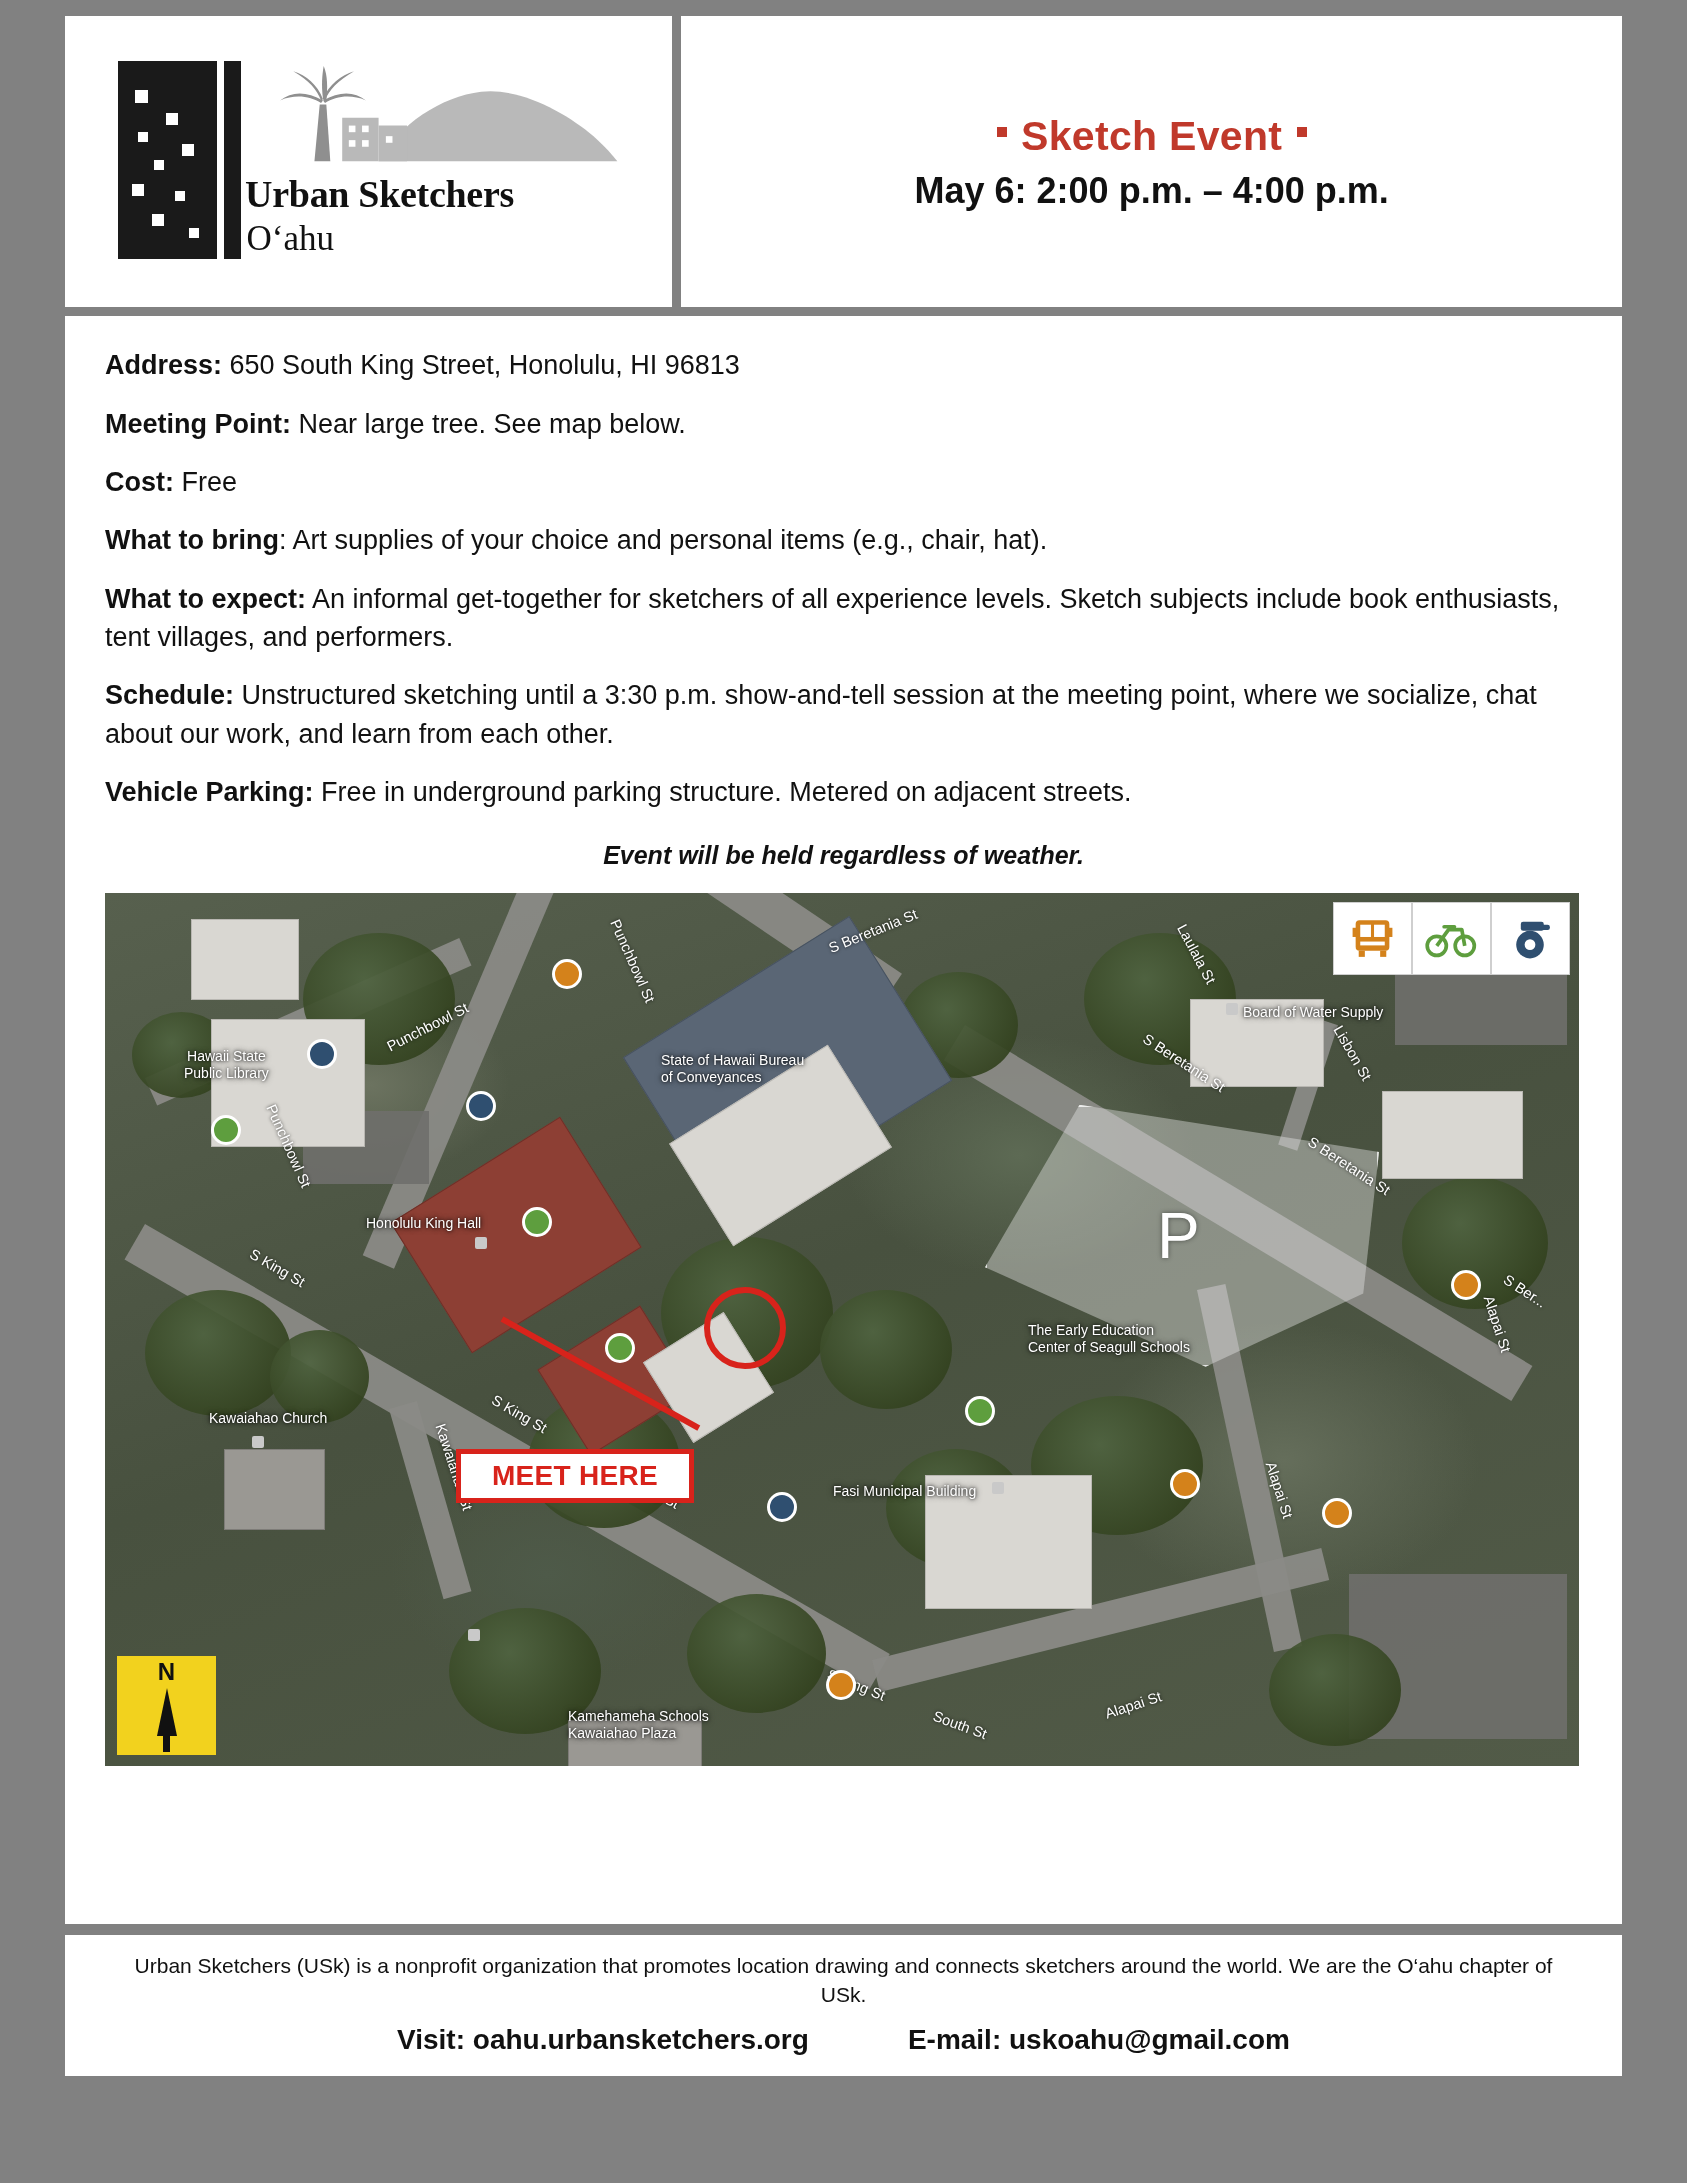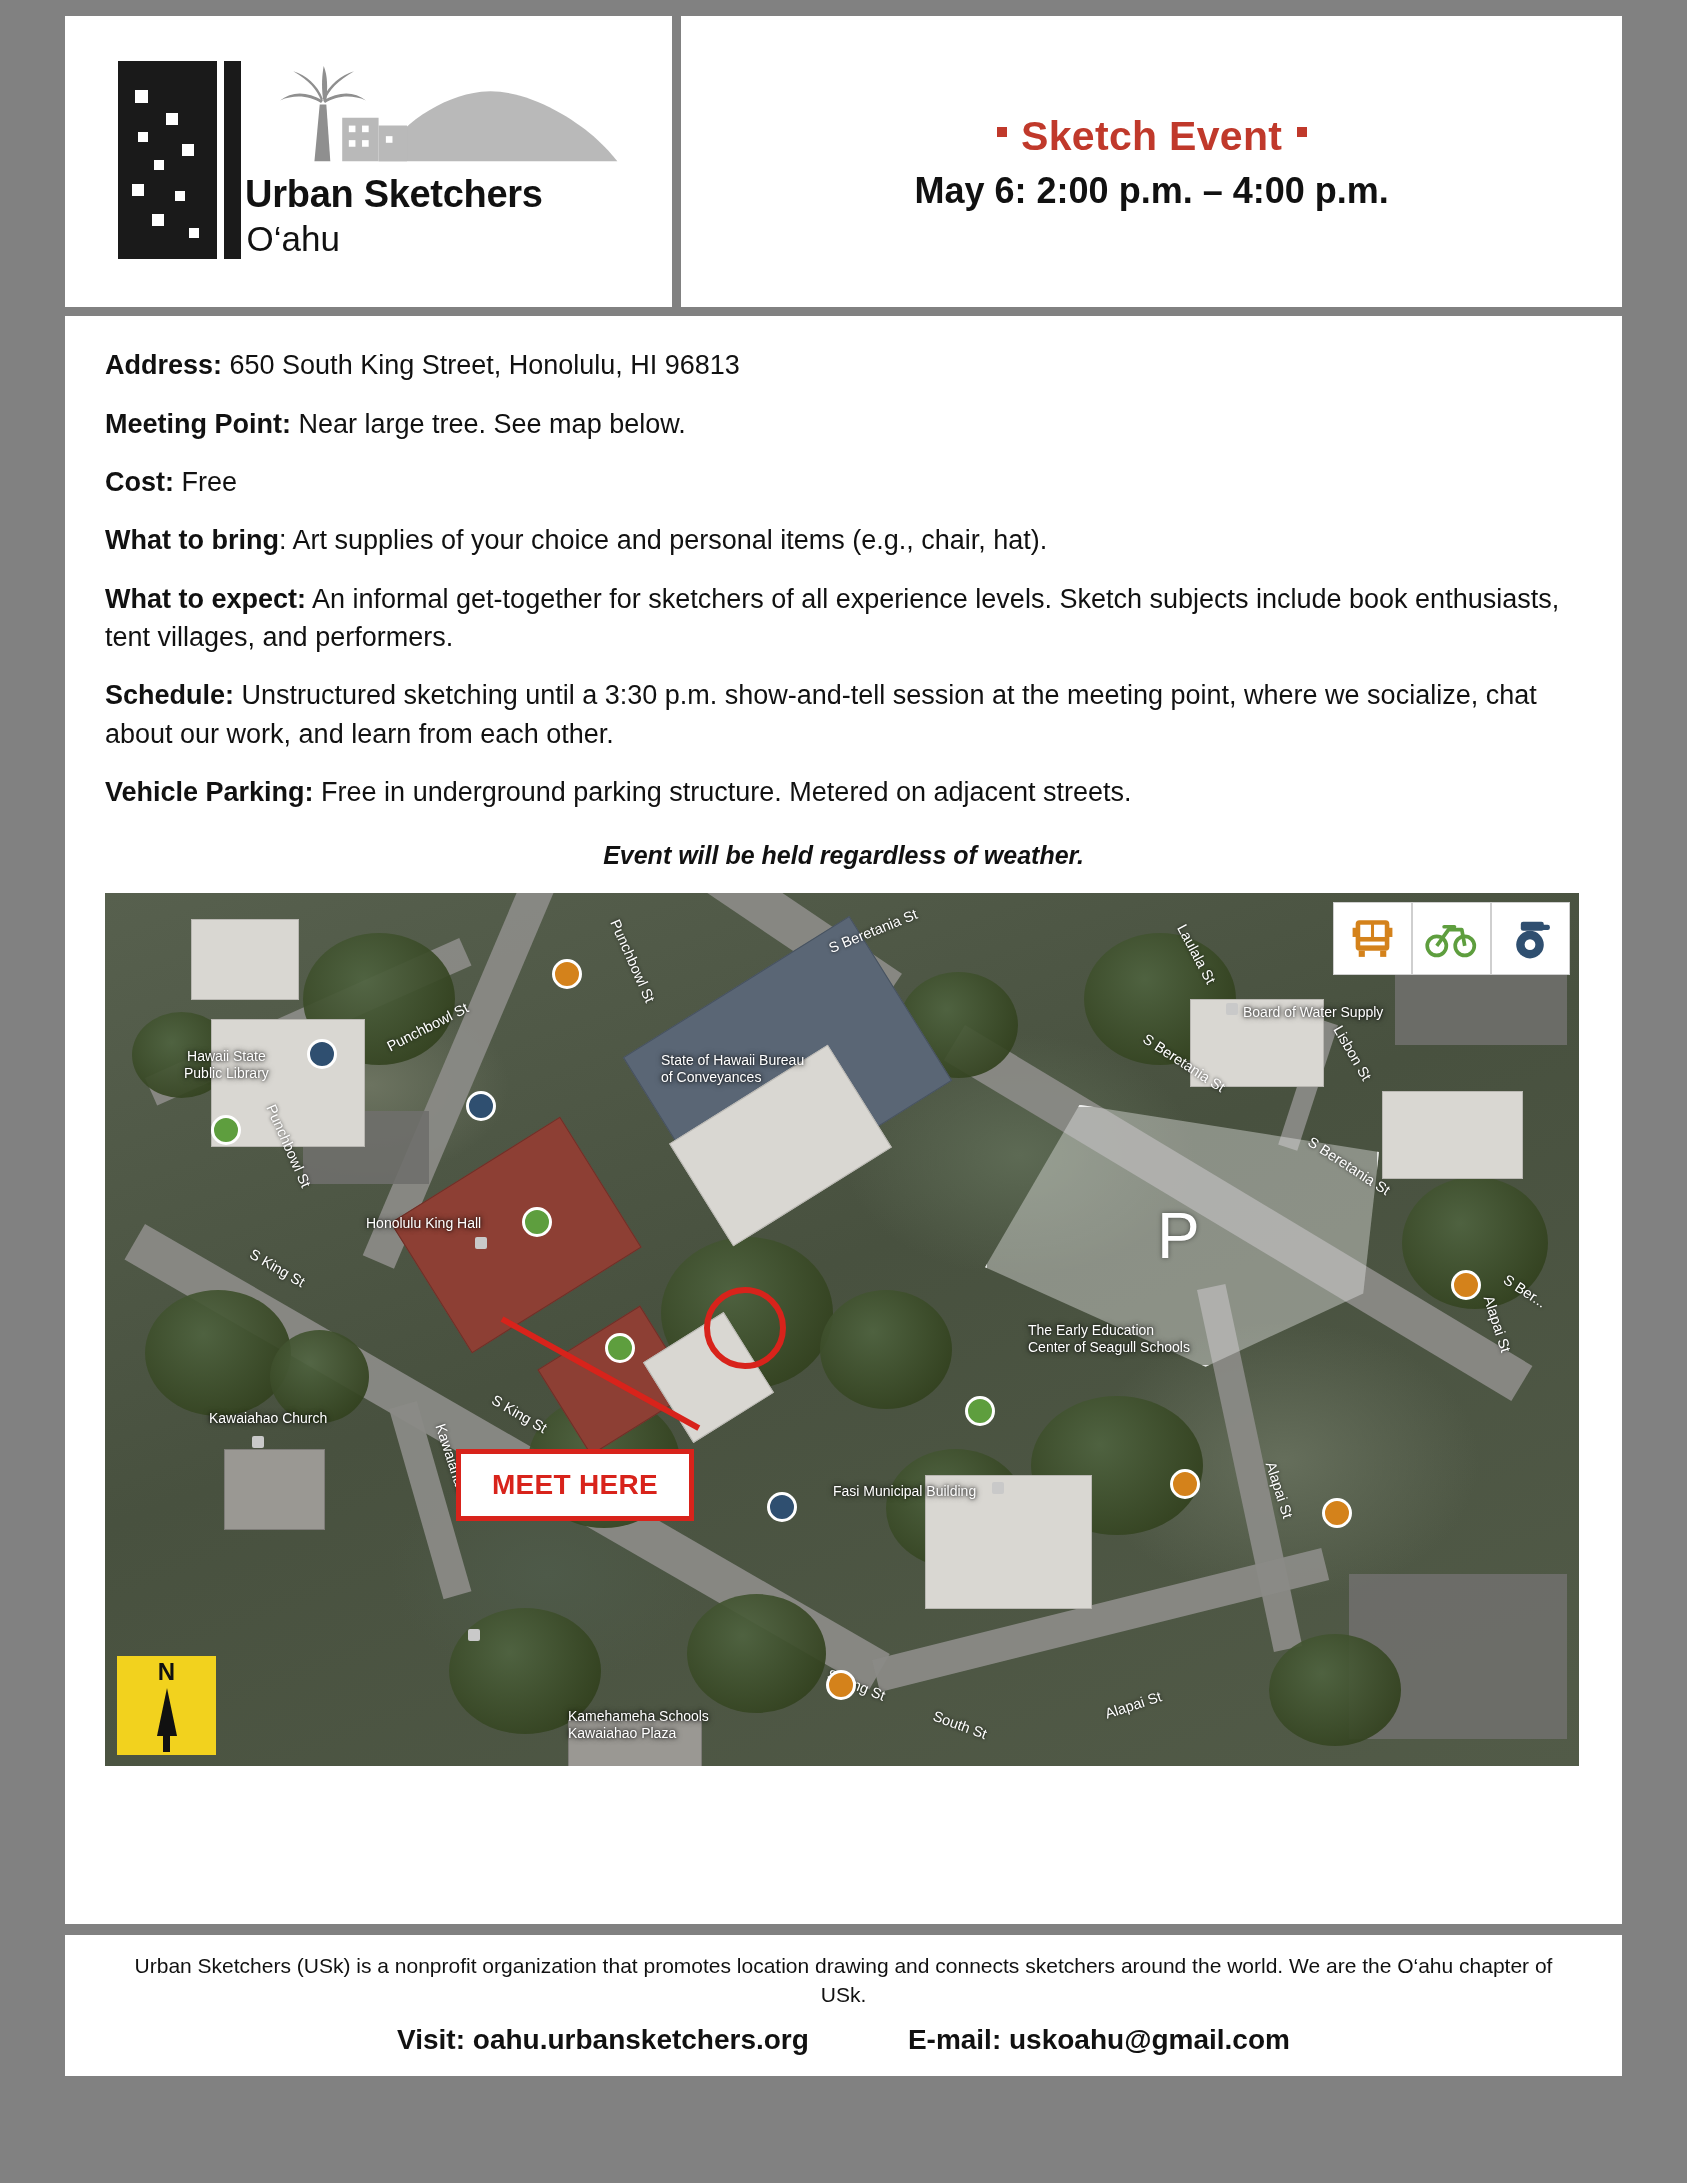--- a/index.html
+++ b/index.html
@@ -37,20 +37,21 @@
     display: flex;
     align-items: center;
     justify-content: center;
     box-sizing: border-box;
   }
   .logo-wrap {
     display: flex;
     align-items: center;
     gap: 2px;
     margin-top: -4px;
+    font-family: Liberation Serif, serif;
   }
   .logo-block {
     width: 123px;
     height: 198px;
     position: relative;
   }
   .logo-tall {
     position: absolute;
     left: 0; top: 0;
     width: 99px; height: 198px;
@@ -241,21 +242,21 @@
     position: absolute;
     left: 397px; top: 423px;
     width: 225px; height: 6px;
     background: #d8231b;
     transform: rotate(29deg);
     transform-origin: left center;
   }
   .meet-box {
     position: absolute;
     left: 351px; top: 556px;
-    width: 238px; height: 72px;
+    width: 238px; height: 54px;
     background: #ffffff;
     border: 5.3px solid #d8231b;
     box-sizing: border-box;
     display: flex;
     align-items: center;
     justify-content: center;
     font-size: 28px;
     font-weight: bold;
     color: #d8231b;
     letter-spacing: 0.3px;

